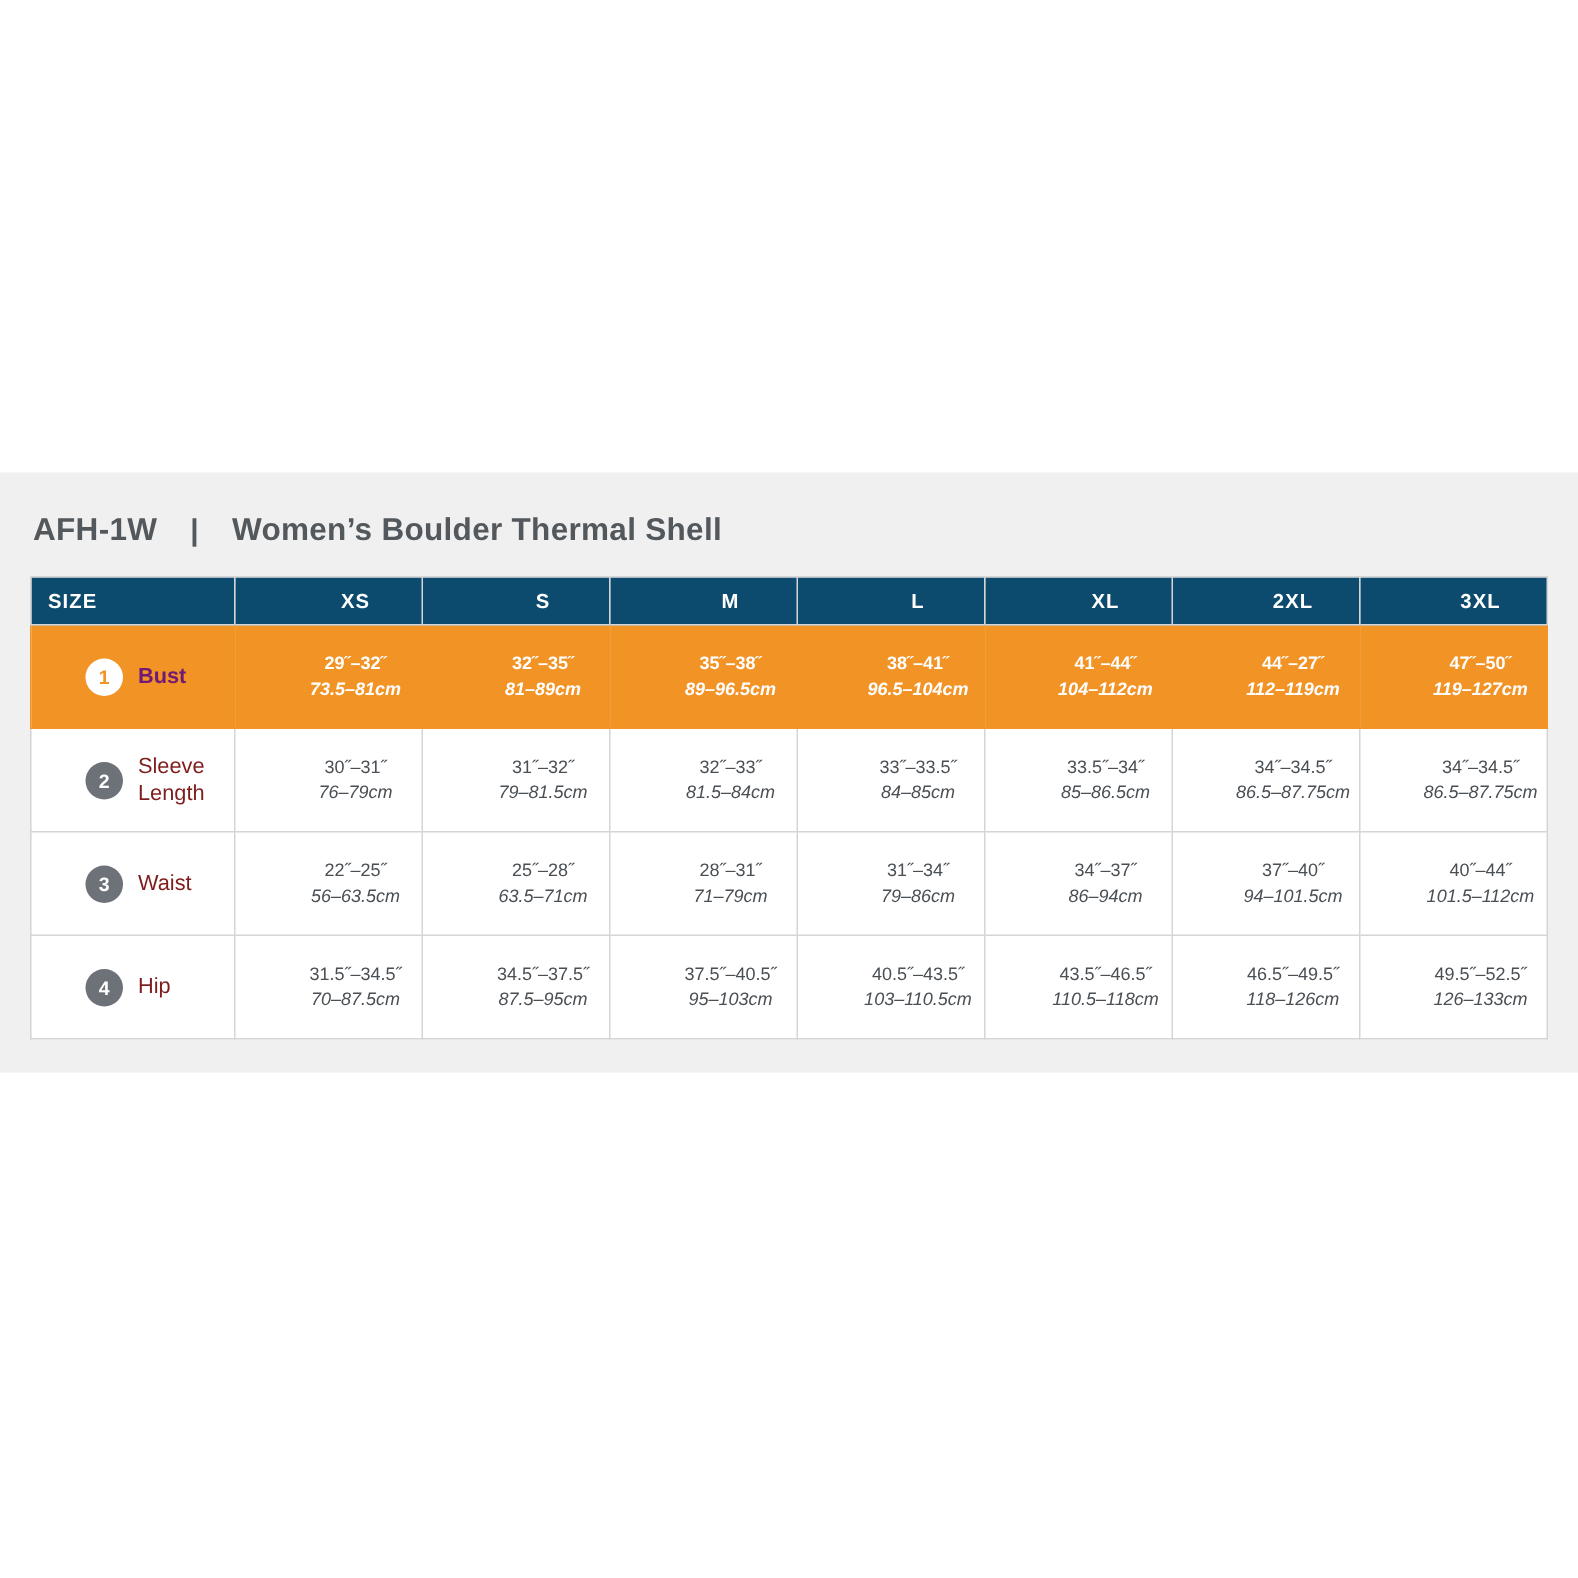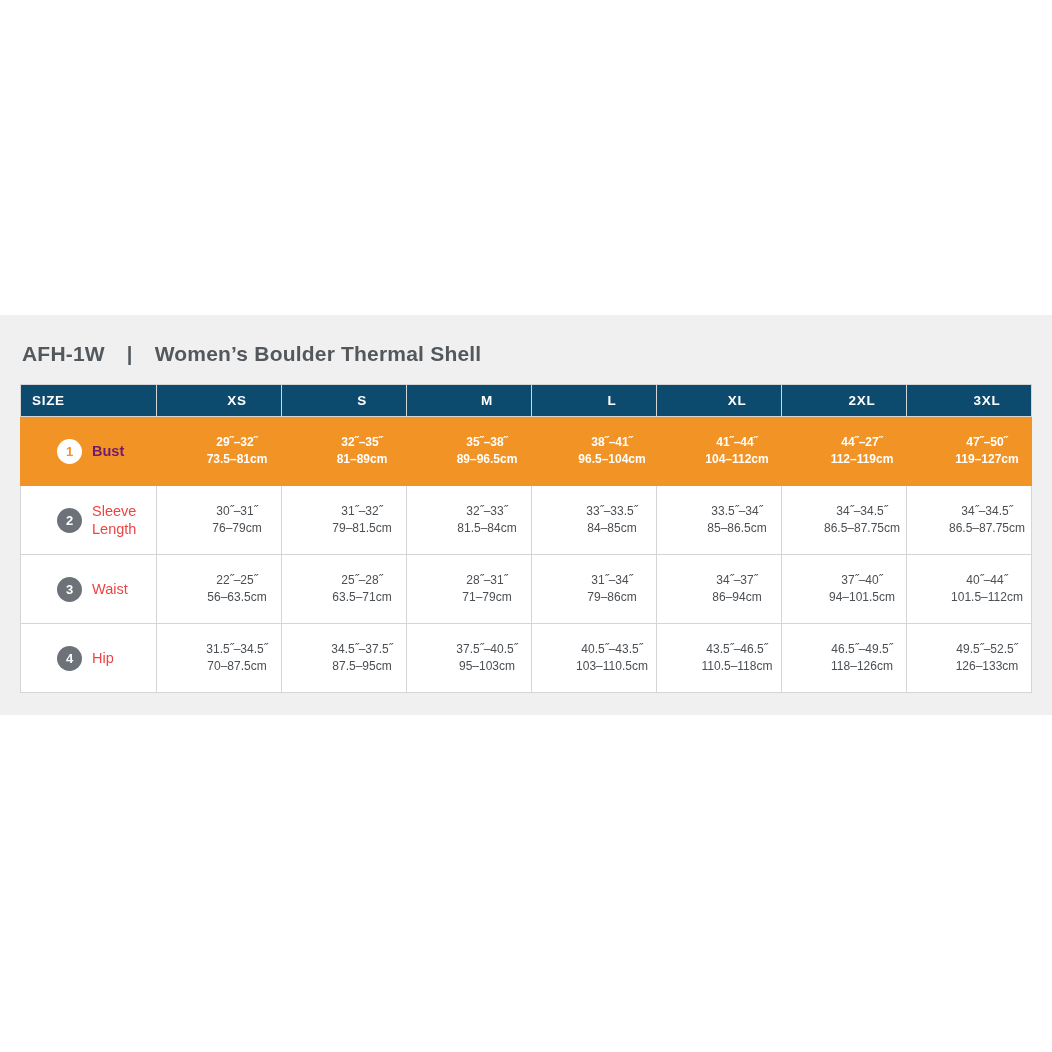--- a/index.html
+++ b/index.html
@@ -119,30 +119,30 @@
     align-items: center;
     justify-content: center;
     line-height: 1;
   }
   tr.highlight .badge {
     background: #ffffff;
     color: #f29325;
   }
   .label-text {
     font-size: 14.5px;
-    color: #ef4444;
+    color: #7f1d1d;
     line-height: 1.25;
     text-align: left;
   }
   tr.highlight .label-text {
     color: #701a75;
     font-weight: bold;
   }
   .cell-top { display: block; }
-  .cell-bot { display: block; }
+  .cell-bot { display: block; font-style: italic; }
 </style>
 </head>
 <body>
 
 <div class="page">
   <div class="panel">
 
     <div class="title-row">
       <span class="title-code">AFH-1W</span>
       <span class="title-sep">|</span>

